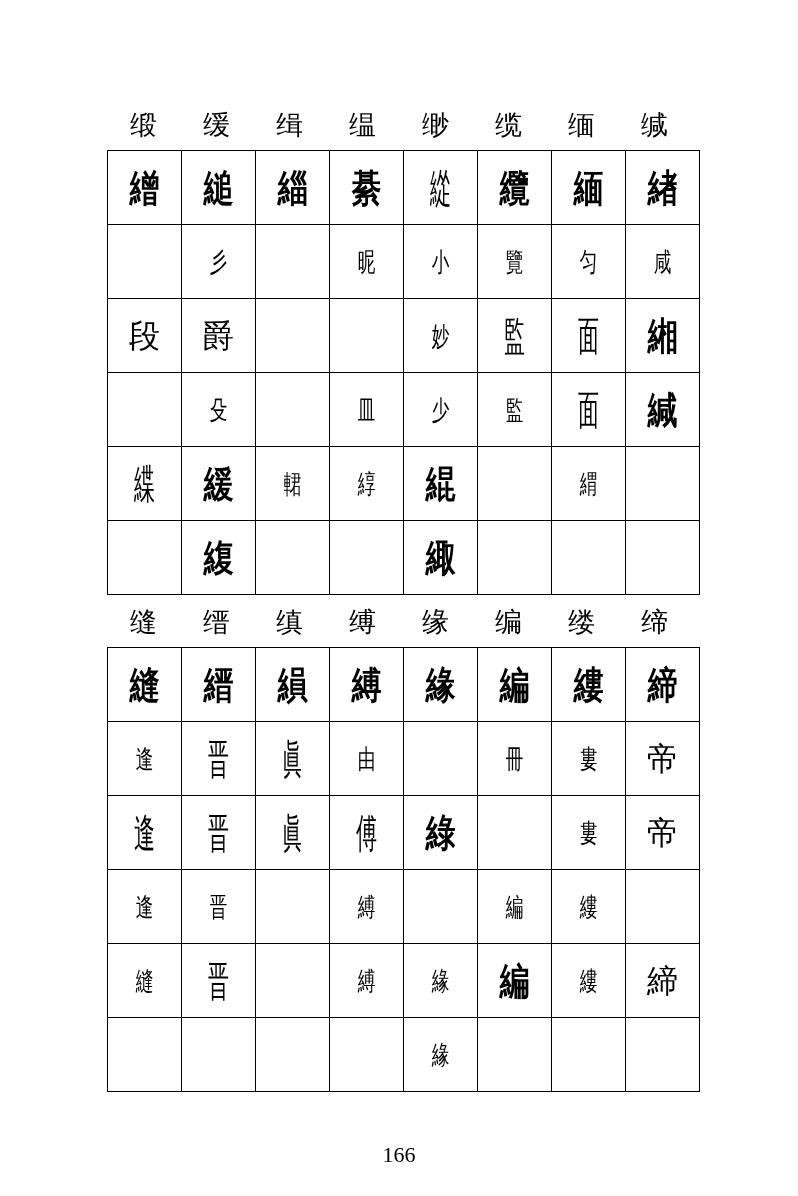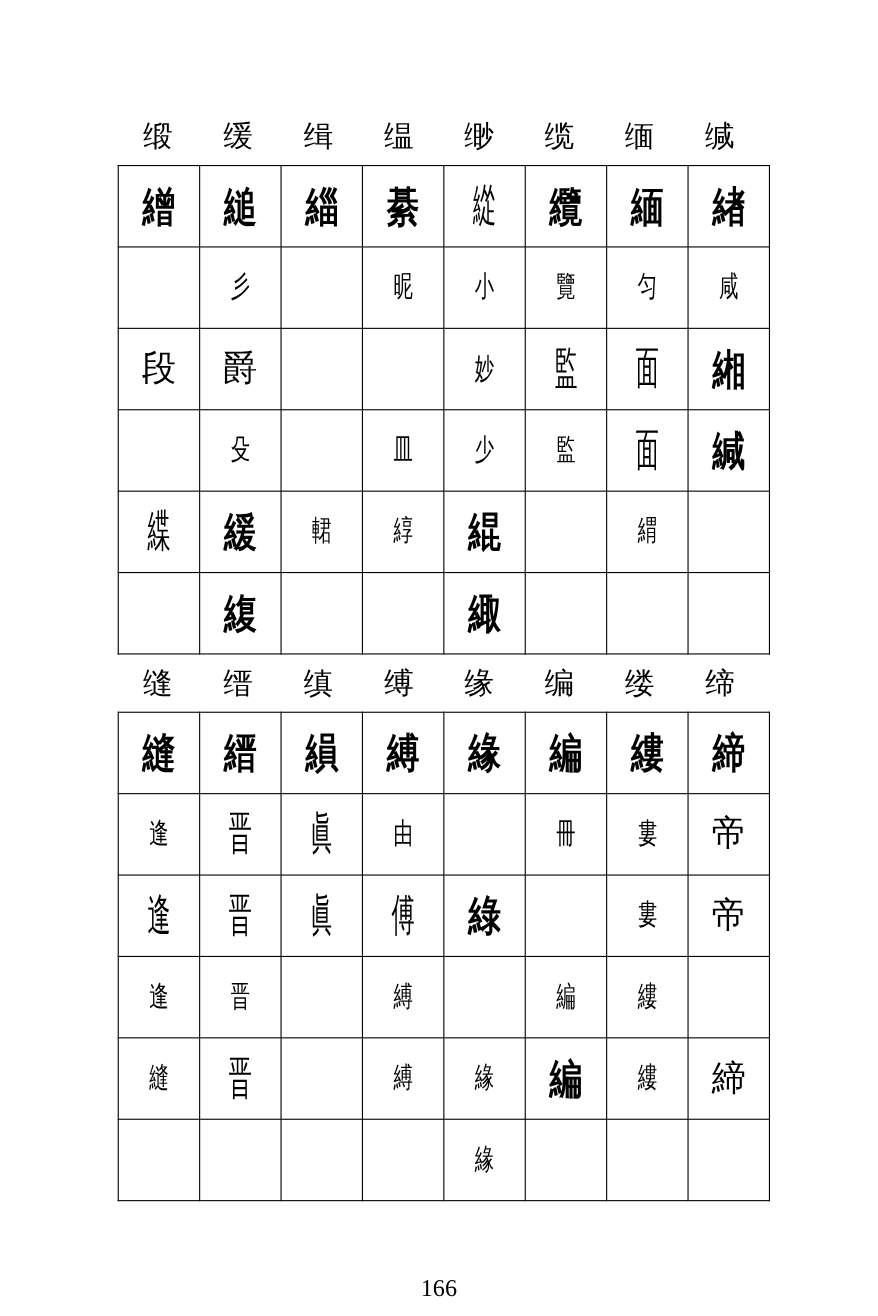--- a/index.html
+++ b/index.html
@@ -77,21 +77,21 @@
   .glyph.small { font-size: 22px; transform: scaleX(0.8) scaleY(1.2); }
   .glyph.tall { font-size: 30px; transform: scaleX(0.7) scaleY(1.35); }
   .glyph.wide { font-size: 31px; transform: scaleX(1.0) scaleY(1.05); }
   .glyph.dense { font-size: 33px; transform: scaleX(0.9) scaleY(1.15); font-weight: bold; }
   .glyph.empty { font-size: 0; }
 
   .page-number {
     position: absolute;
     left: 0;
     right: 0;
-    bottom: 12px;
+    bottom: 28px;
     text-align: center;
     font-family: "Liberation Serif", serif;
     font-size: 22px;
     color: #000;
   }
 </style>
 </head>
 <body>
 
 <div class="page">

